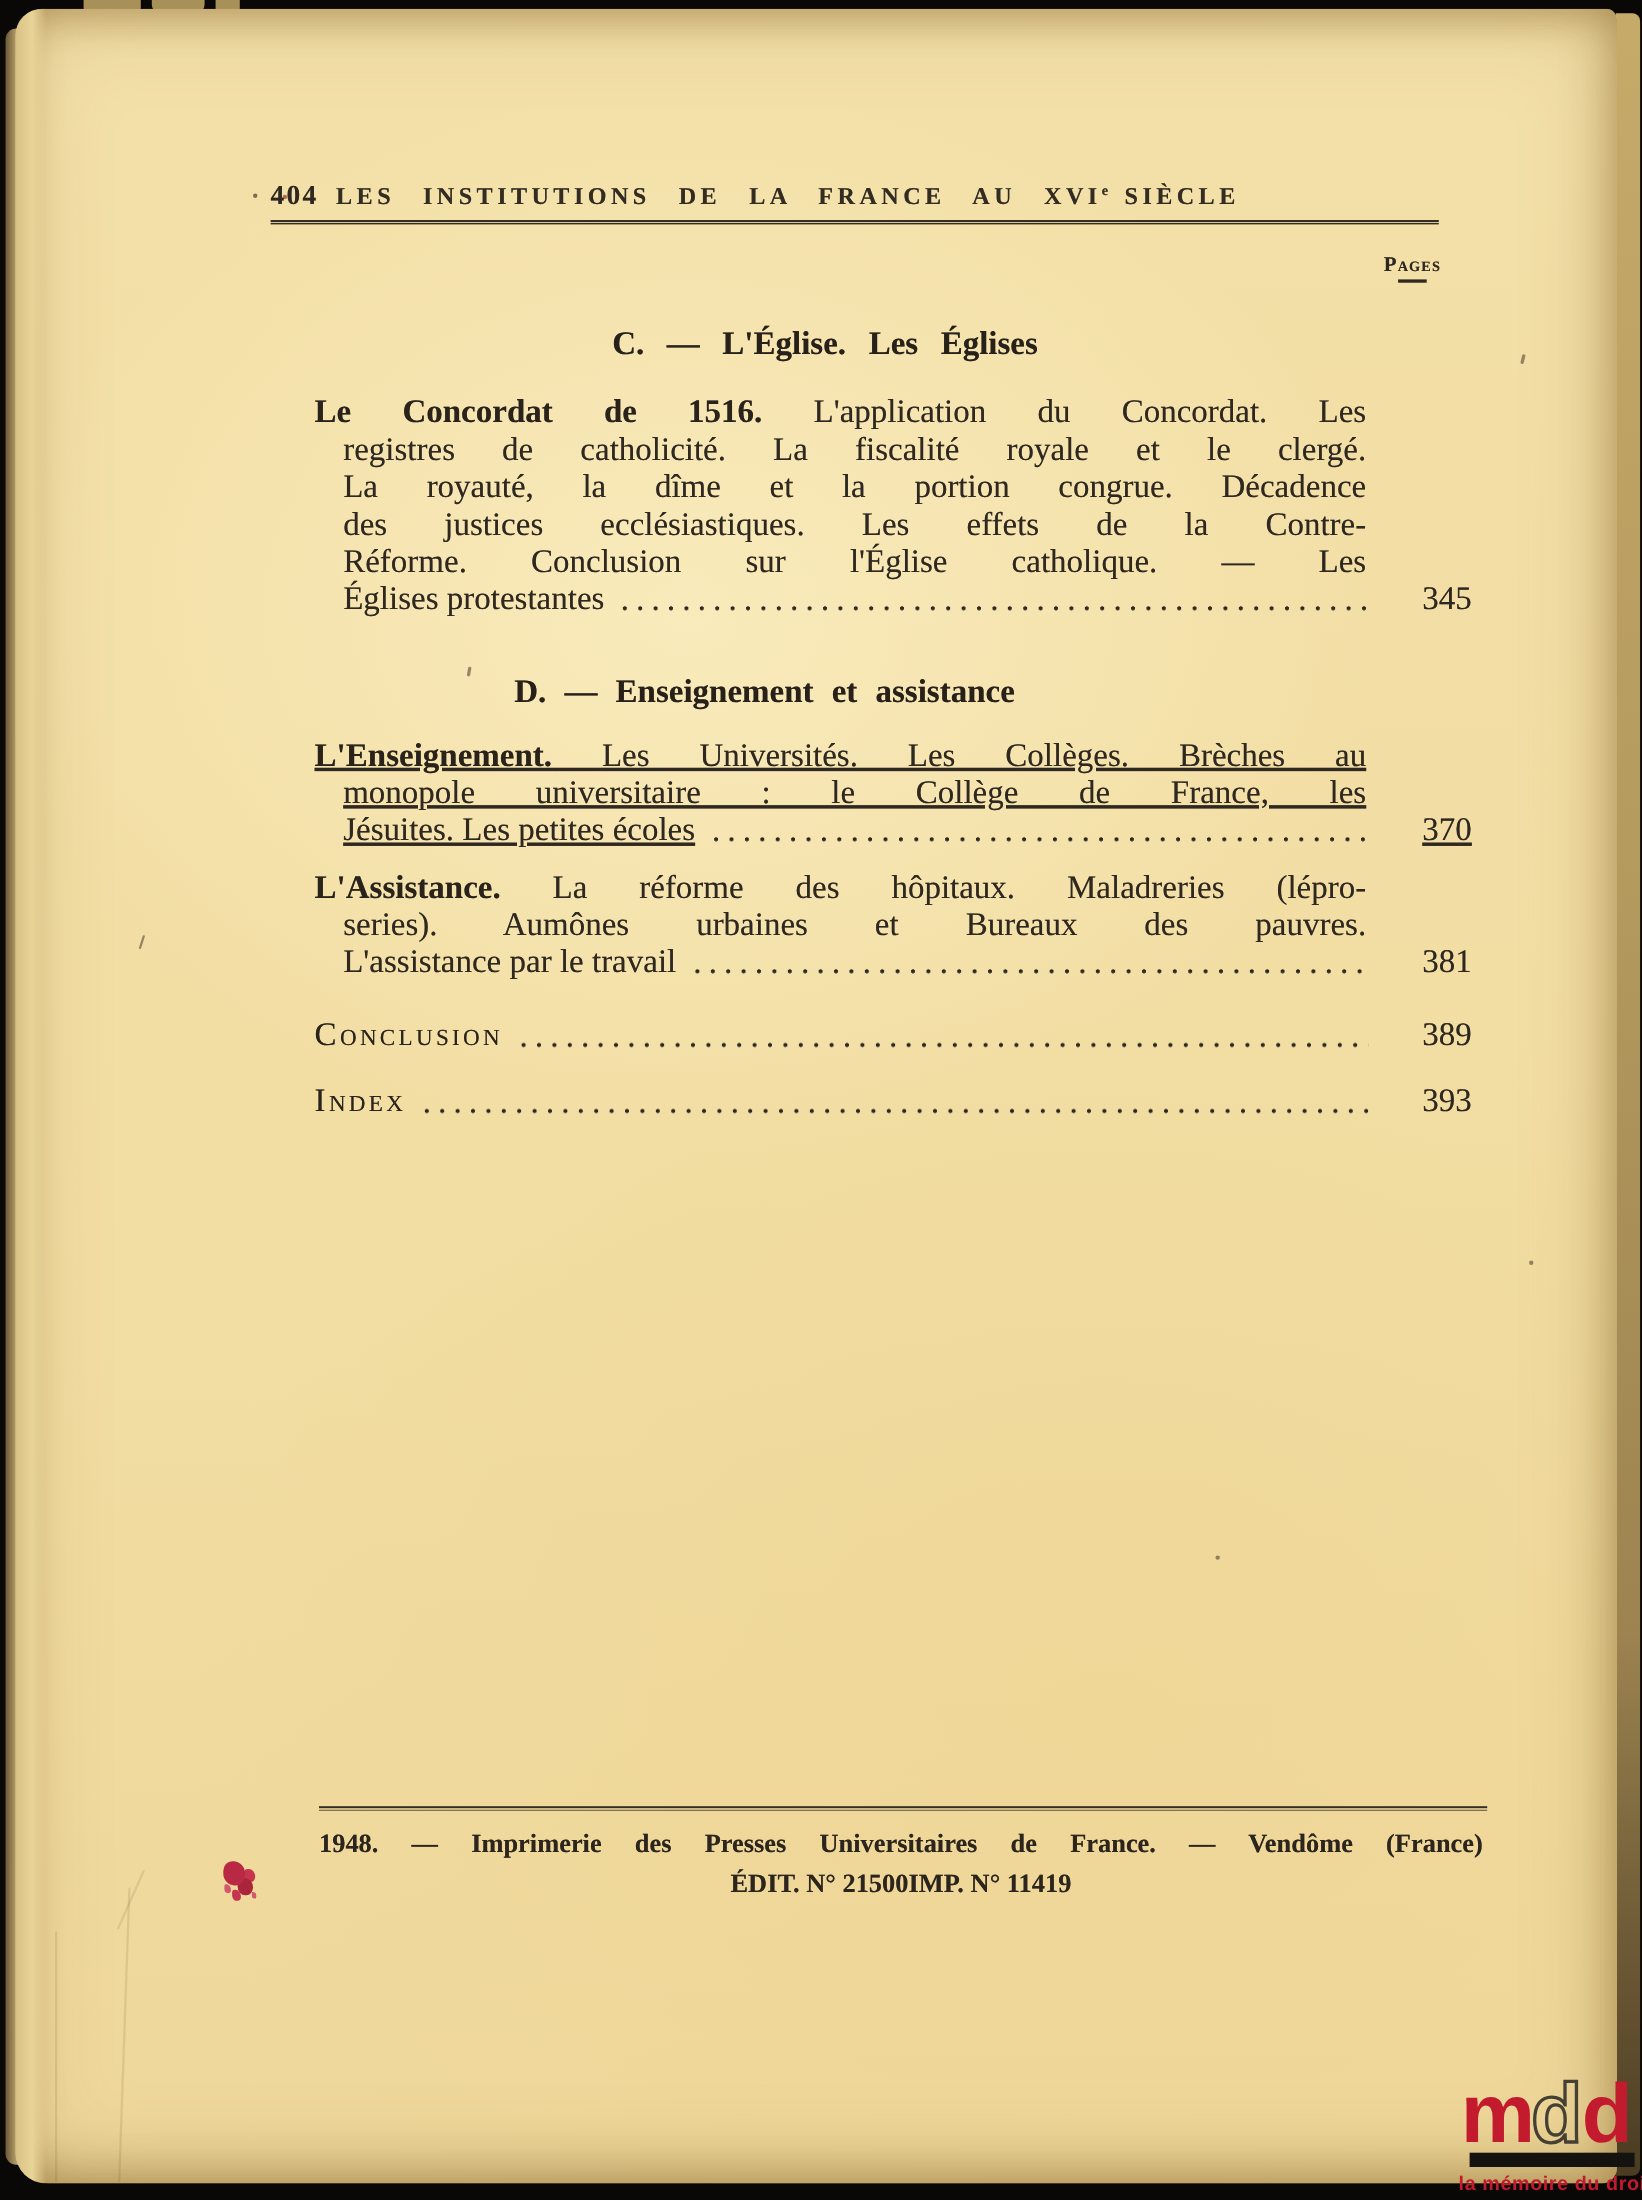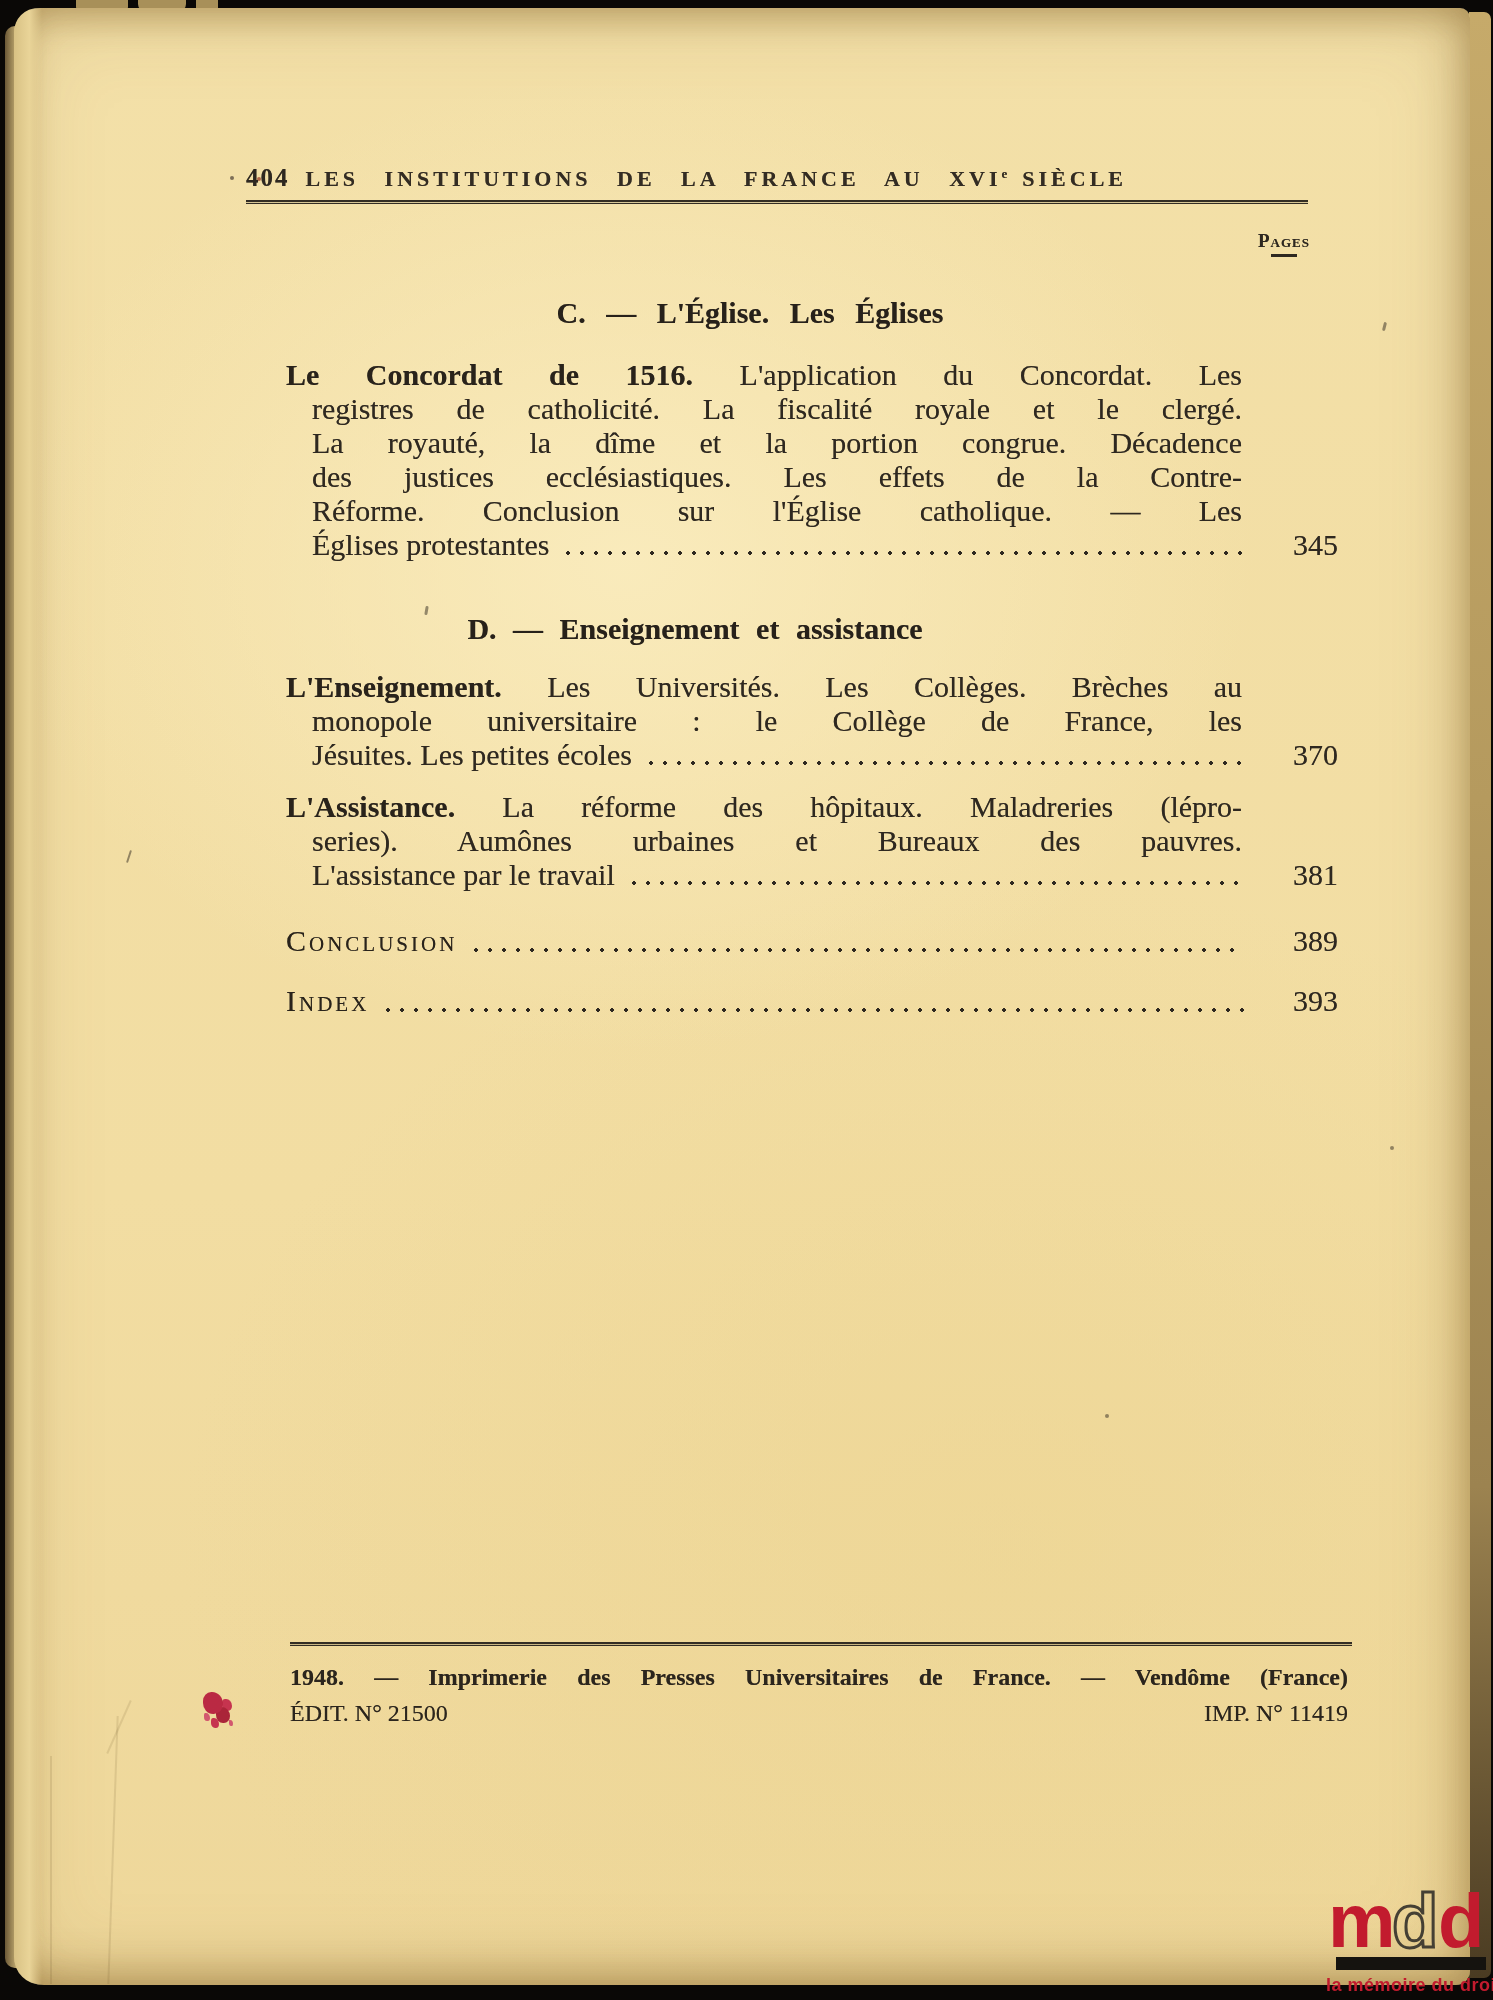--- a/index.html
+++ b/index.html
@@ -92,33 +92,33 @@
   .tline{height:34px;line-height:34px;text-align:justify;text-align-last:justify;
     padding-right:96px;white-space:normal;}
   .tline.cont,.tlast{padding-left:26px;}
   .lead{font-weight:700;color:#29231b;}
   .tlast{display:flex;height:34px;line-height:34px;padding-right:0;}
   .leader{flex:1 1 auto;height:7px;align-self:flex-end;margin:0 0 6px 12px;
     background-image:radial-gradient(circle,#2e2820 1.7px,rgba(0,0,0,0) 1.9px);
     background-size:14px 6px;background-repeat:repeat-x;background-position:0 100%;}
   .pnum{width:64px;margin-left:30px;text-align:right;flex:0 0 auto;}
   .entry-1{top:350px;}
-  .entry-2{top:662px;}
+  .entry-2{top:662px;text-decoration:underline;}
   .entry-3{top:782px;}
   .simple-row{position:absolute;left:0;width:1052px;display:flex;height:36px;line-height:36px;}
   .simple-row .lbl{font-variant:small-caps;letter-spacing:3px;color:#29231b;}
   .row-conclusion{top:915px;}
   .row-index{top:975px;}
   
   .imprint-rule{position:absolute;left:4px;top:1634px;width:1062px;height:4px;
     background:linear-gradient(180deg,#332d24 0 2px,rgba(51,45,36,.2) 2px 3px,#332d24 3px 4px);}
   .imprint-line1{position:absolute;left:4px;top:1653px;width:1058px;height:32px;line-height:32px;
     font-size:24px;font-weight:700;text-align:justify;text-align-last:justify;color:#2b251d;}
   .imprint-line2{position:absolute;left:4px;top:1692px;width:1058px;display:flex;
-    justify-content:space-between;font-size:24px;font-weight:400;color:#2b251d;}
+    justify-content:center;font-size:24px;font-weight:700;color:#2b251d;}
   
   .wm{position:absolute;left:1328px;top:1886px;width:165px;z-index:6;}
   .wm-bar{position:absolute;left:1336px;top:1957px;width:150px;height:13px;background:#15130f;z-index:6;}
   .wm-tagline{position:absolute;left:1326px;top:1975px;width:166px;z-index:6;
     font-family:"Liberation Sans","DejaVu Sans",sans-serif;font-weight:700;font-size:18px;
     color:#c21b2e;text-align:center;white-space:nowrap;letter-spacing:.5px;}
 </style>
 </head>
 <body>
 

